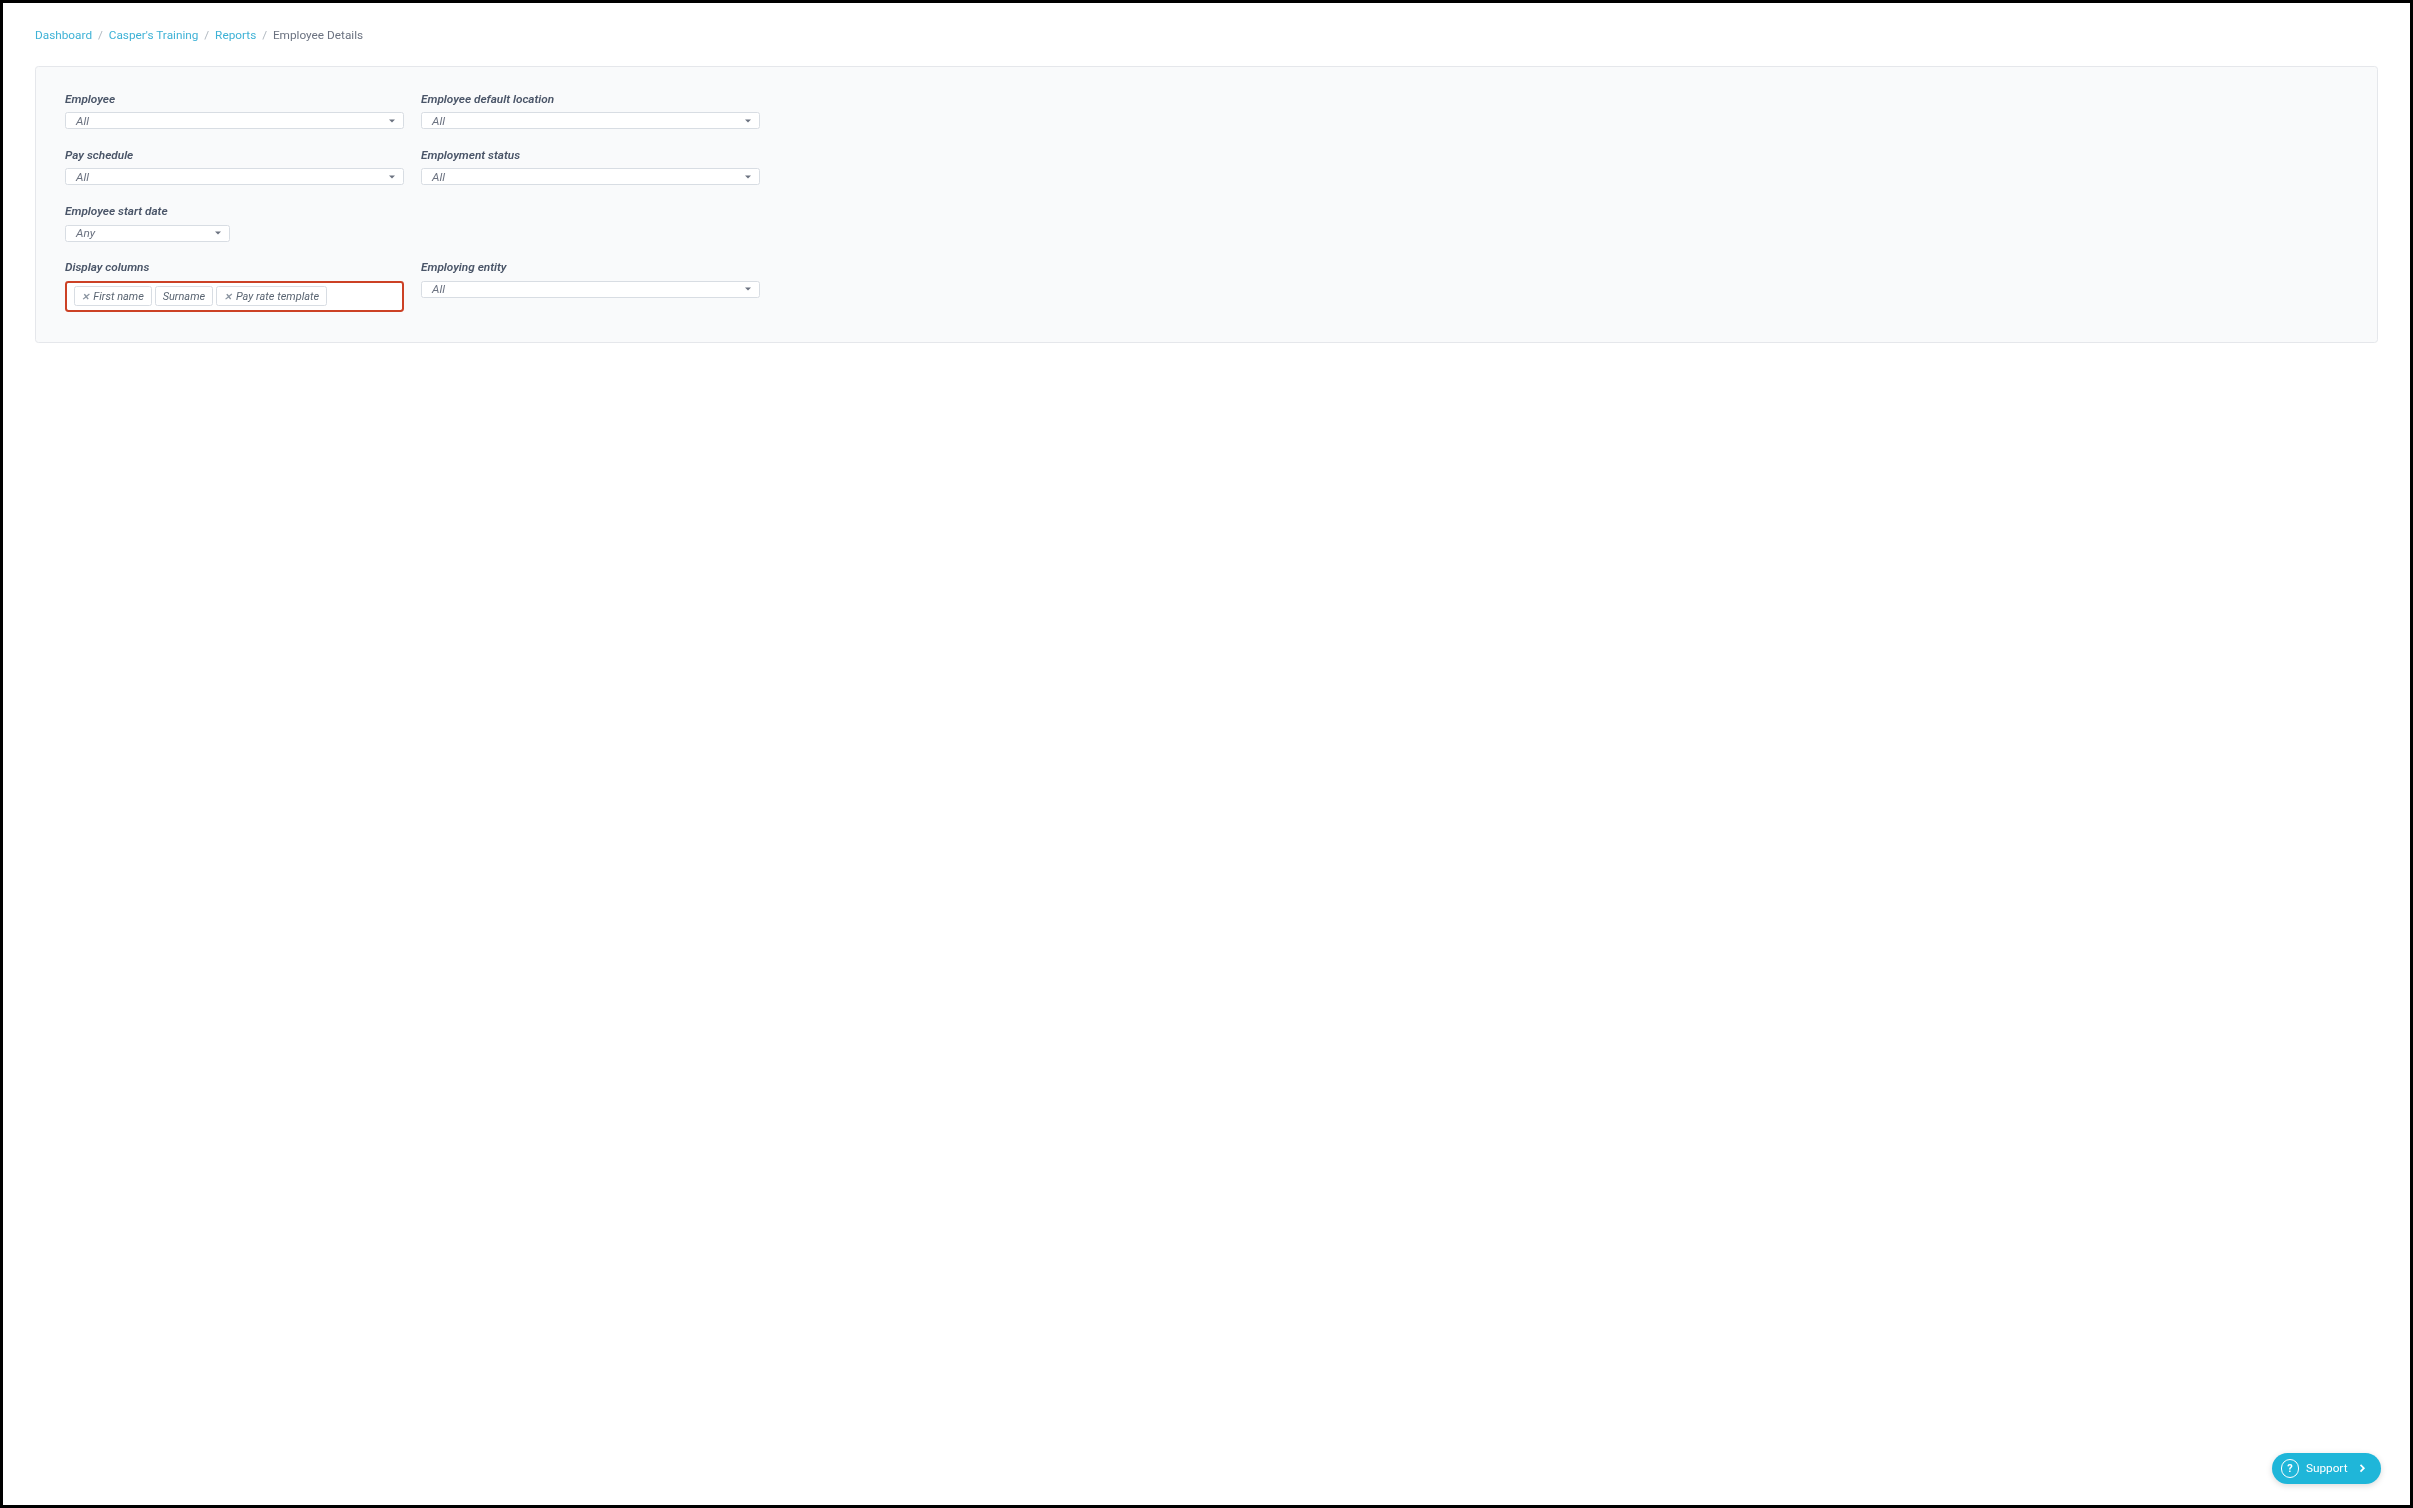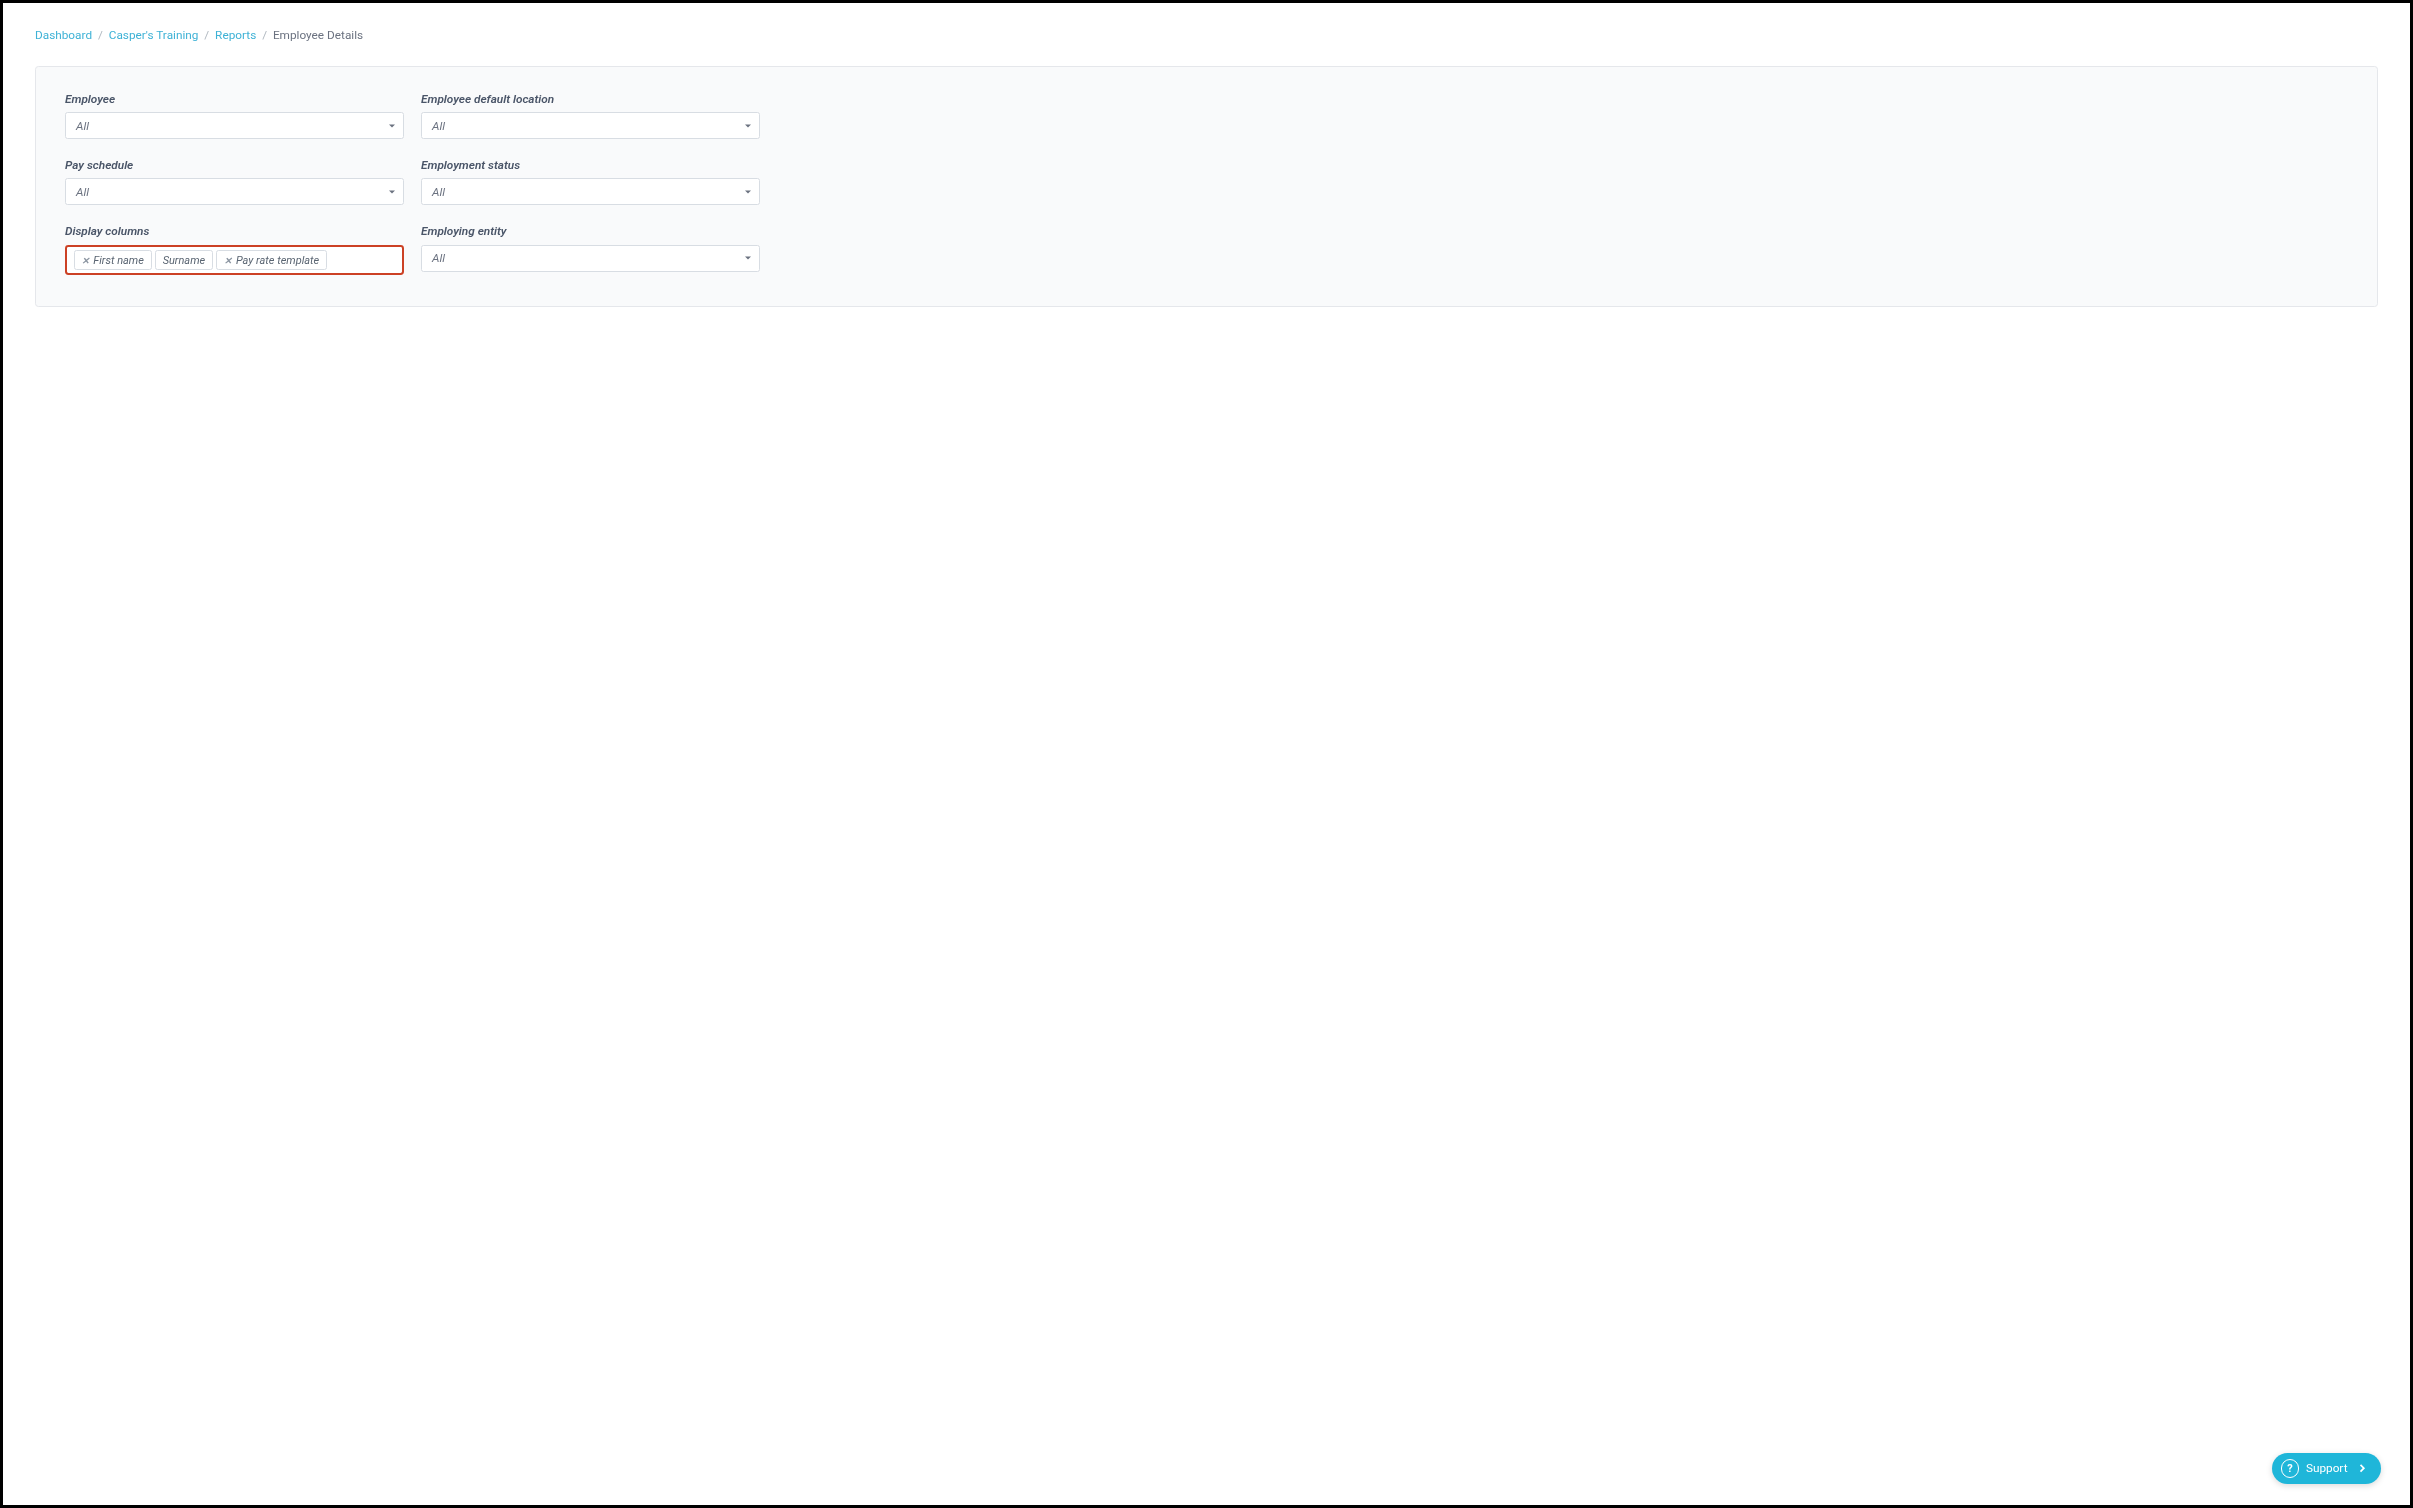--- a/index.html
+++ b/index.html
@@ -61,21 +61,21 @@
       font-size: 11.8px;
       color: #4a5568;
       font-weight: 600;
       margin-bottom: 6.7px;
     }
     .select-wrapper {
       position: relative;
       background: #ffffff;
       border: 0.8px solid #d8dde3;
       border-radius: 2.5px;
-      height: 27px;
+      height: 17px;
       display: flex;
       align-items: center;
       padding: 0 23.6px 0 10px;
       cursor: pointer;
     }
     .select-value {
       color: #6b7280;
       font-size: 11.8px;
     }
     .select-caret {
@@ -242,20 +242,29 @@
       </div>
       <div class="form-col">
         <label class="form-label">Employment status</label>
         <div class="select-wrapper">
           <span class="select-value">All</span>
           <span class="select-caret"></span>
         </div>
       </div>
     </div>
 
+    <div class="form-row">
+      <div class="form-col-narrow">
+        <label class="form-label">Employee start date</label>
+        <div class="select-wrapper">
+          <span class="select-value">Any</span>
+          <span class="select-caret"></span>
+        </div>
+      </div>
+    </div>
 
     <div class="form-row" style="margin-bottom:8.4px;margin-top:17px;">
       <div class="form-col">
         <label class="form-label">Display columns</label>
         <div class="multiselect-wrapper multiselect-highlight">
           <span class="tag">
             <span class="tag-remove">✕</span>
             <span>First name</span>
           </span>
           <span class="tag">

